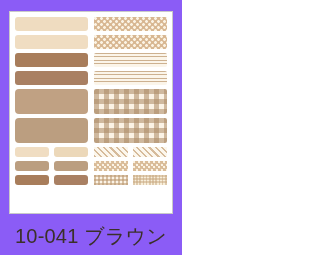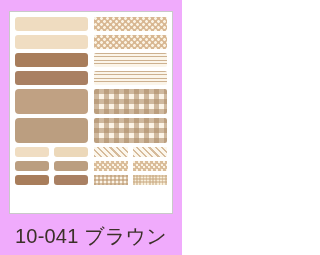--- a/index.html
+++ b/index.html
@@ -11,21 +11,21 @@
   body {
     width: 182px;
     height: 255px;
     font-family: "Liberation Sans", sans-serif;
     overflow: hidden;
   }
 
   #product-card {
     width: 182px;
     height: 255px;
-    background: #f0abfc;
+    background: #8b5cf6;
     position: relative;
     box-sizing: border-box;
     display: flex;
     flex-direction: column;
   }
 
   
   #sheet-frame {
     position: absolute;
     left: 9px;

